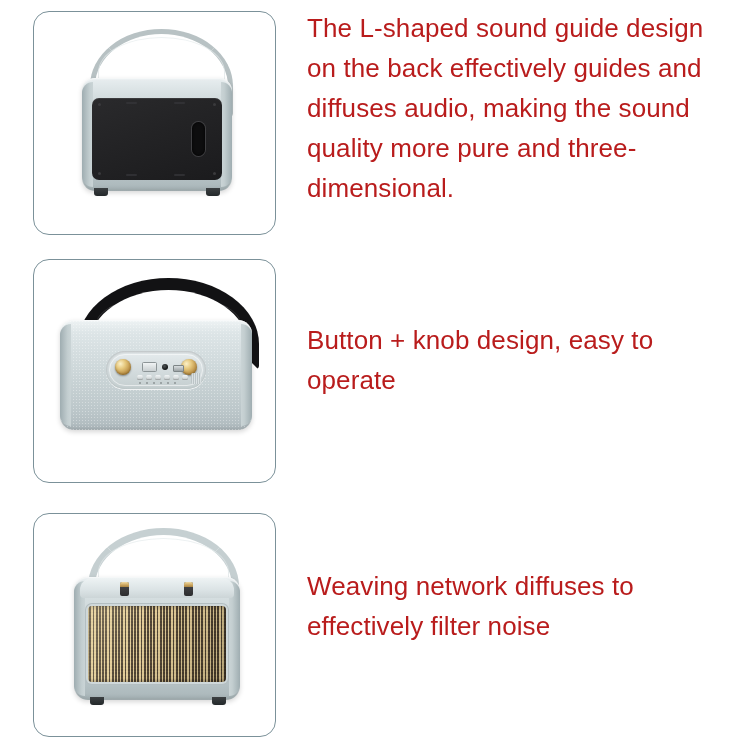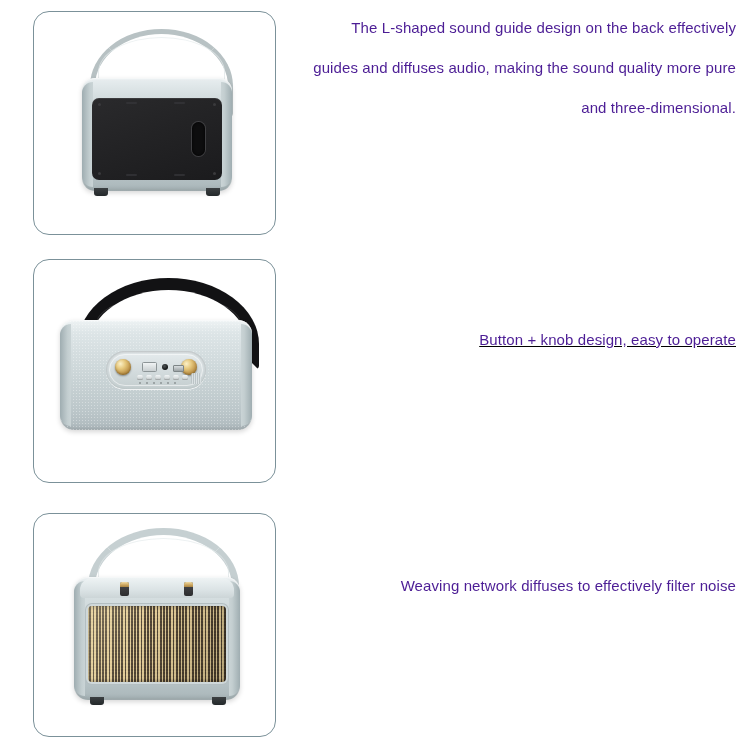--- a/index.html
+++ b/index.html
@@ -16,21 +16,21 @@
   }
 
   .feature-row {
     position: absolute;
     left: 0;
     width: 750px;
     display: flex;
     align-items: flex-start;
   }
   #row-1 { top: 0;   height: 248px; }
-  #row-2 { top: 248px; height: 256px; text-decoration: underline; }
+  #row-2 { top: 248px; height: 256px; }
   #row-3 { top: 504px; height: 246px; }
 
   
   .panel {
     position: relative;
     box-sizing: border-box;
     width: 243px;
     border: 1.3px solid #7b9199;
     border-radius: 16px;
     background: #ffffff;
@@ -334,28 +334,27 @@
     background:linear-gradient(115deg,
       rgba(255,245,210,.30) 0%,
       rgba(255,255,255,.05) 38%,
       rgba(0,0,0,.16) 100%);
     pointer-events:none;
   }
 
   
   .caption {
     flex: 1;
-    font-size: 15px;
+    font-size: 26px;
     line-height: 40px;
-    color: #4c1d95;
+    color: #b91c1c;
     letter-spacing: .1px;
     padding-left: 31px;
     padding-right: 14px;
     box-sizing: border-box;
-    text-align: right;
   }
   #cap-1 { padding-top: 8px; }
   #cap-2 { padding-top: 72px; }
   #cap-3 { padding-top: 62px; }
 </style>
 </head>
 <body>
 
 <div class="feature-row" id="row-1">
 

